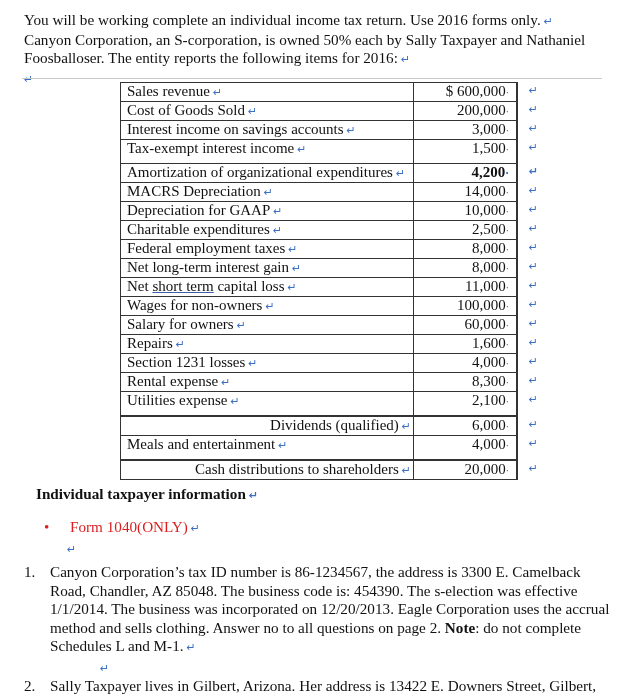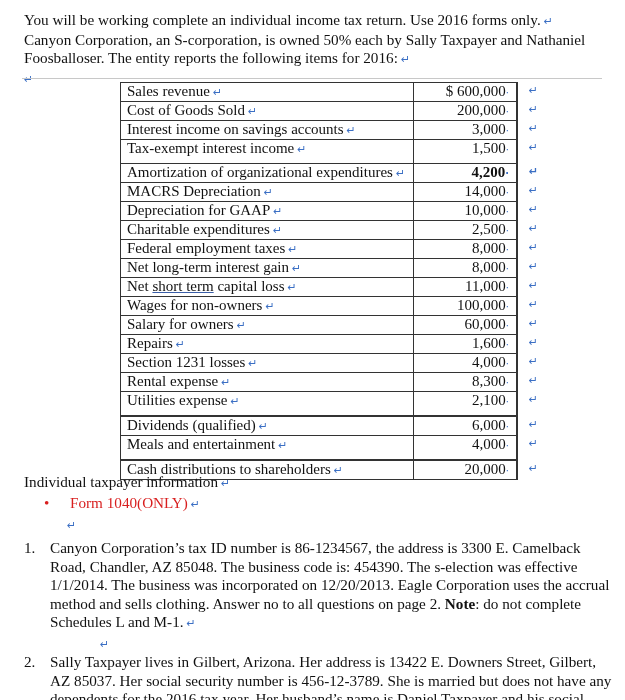--- a/index.html
+++ b/index.html
@@ -13,26 +13,26 @@
   .intro p { margin: 0; }
   .rule { position: absolute; left: 22px; top: 78px; width: 580px; height: 1px; background: #c8c8c8; }
   table.items {
     position: absolute; left: 120px; top: 82px; border-collapse: collapse;
     line-height: 16px; font-size: 15px;
   }
   table.items td { border: 1px solid #333; padding: 0 2px 0 6px; height: 16.5px; vertical-align: top; }
   table.items td.lbl { width: 284px; }
   table.items td.val { width: 89px; text-align: right; padding-right: 7px; border-right: 2px solid #333; }
   table.items tr.tall td { height: 23px; }
-  table.items tr.gap td { border-top: 2px solid #333; }
+  table.items tr.gap td { border-top: 2px solid #333; text-align: right; }
   .after { position: absolute; right: -22px; }
   .cellmark { color: #3b6fc4; font-size: 10px; font-family: "DejaVu Sans", sans-serif; }
   .u { text-decoration: underline; text-decoration-color: #3a5ea8; }
   .section { position: absolute; left: 24px; top: 472px; width: 590px; line-height: 19px; }
-  .section h3 { margin: 0; font-size: 15.2px; font-weight: normal; }
+  .section h3 { margin: 12px; font-size: 15.2px; font-weight: bold; }
   .bullet { color: #d81e1e; margin-left: 20px; }
   .bullet .dot { display: inline-block; width: 26px; }
   .blank-mark { margin-left: 40px; }
   ol { margin: 4px 0 0 0; padding-left: 0; list-style: none; }
   ol li { position: relative; padding-left: 26px; margin-bottom: 0; line-height: 18.6px; }
   ol li .num { position: absolute; left: 0; top: 0; }
   .note-b { font-weight: bold; }
 </style>
 </head>
 <body>

